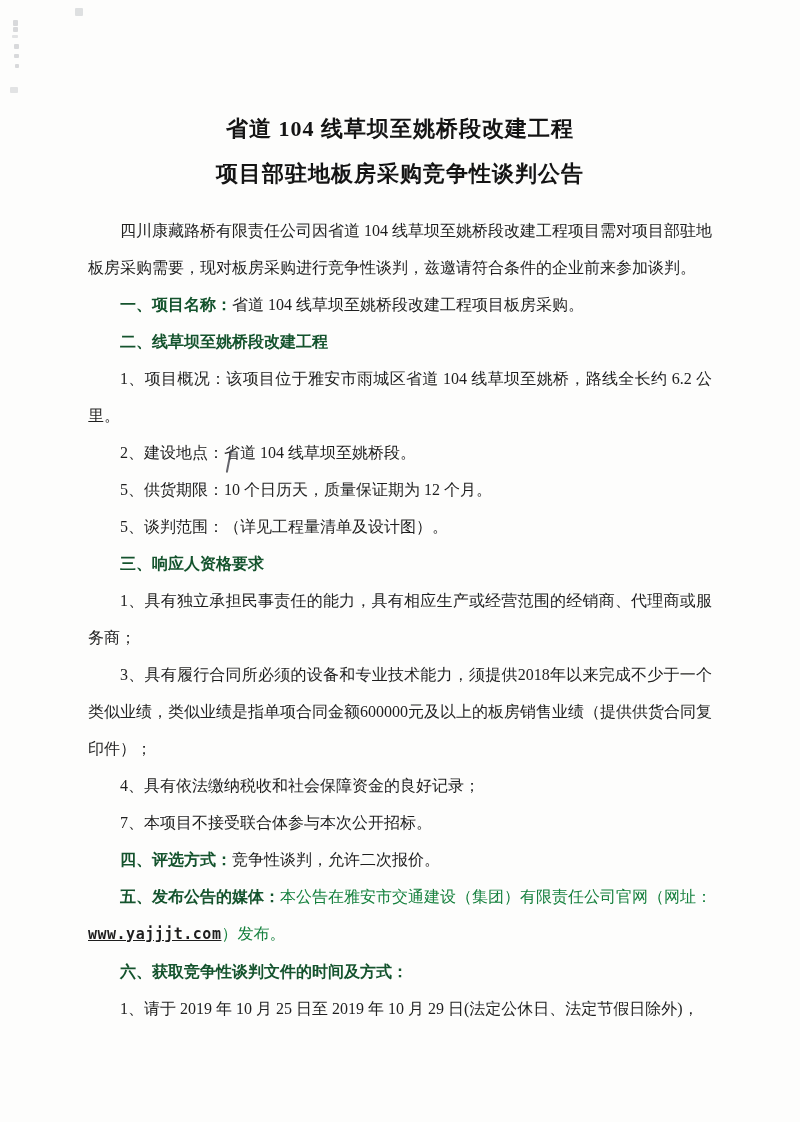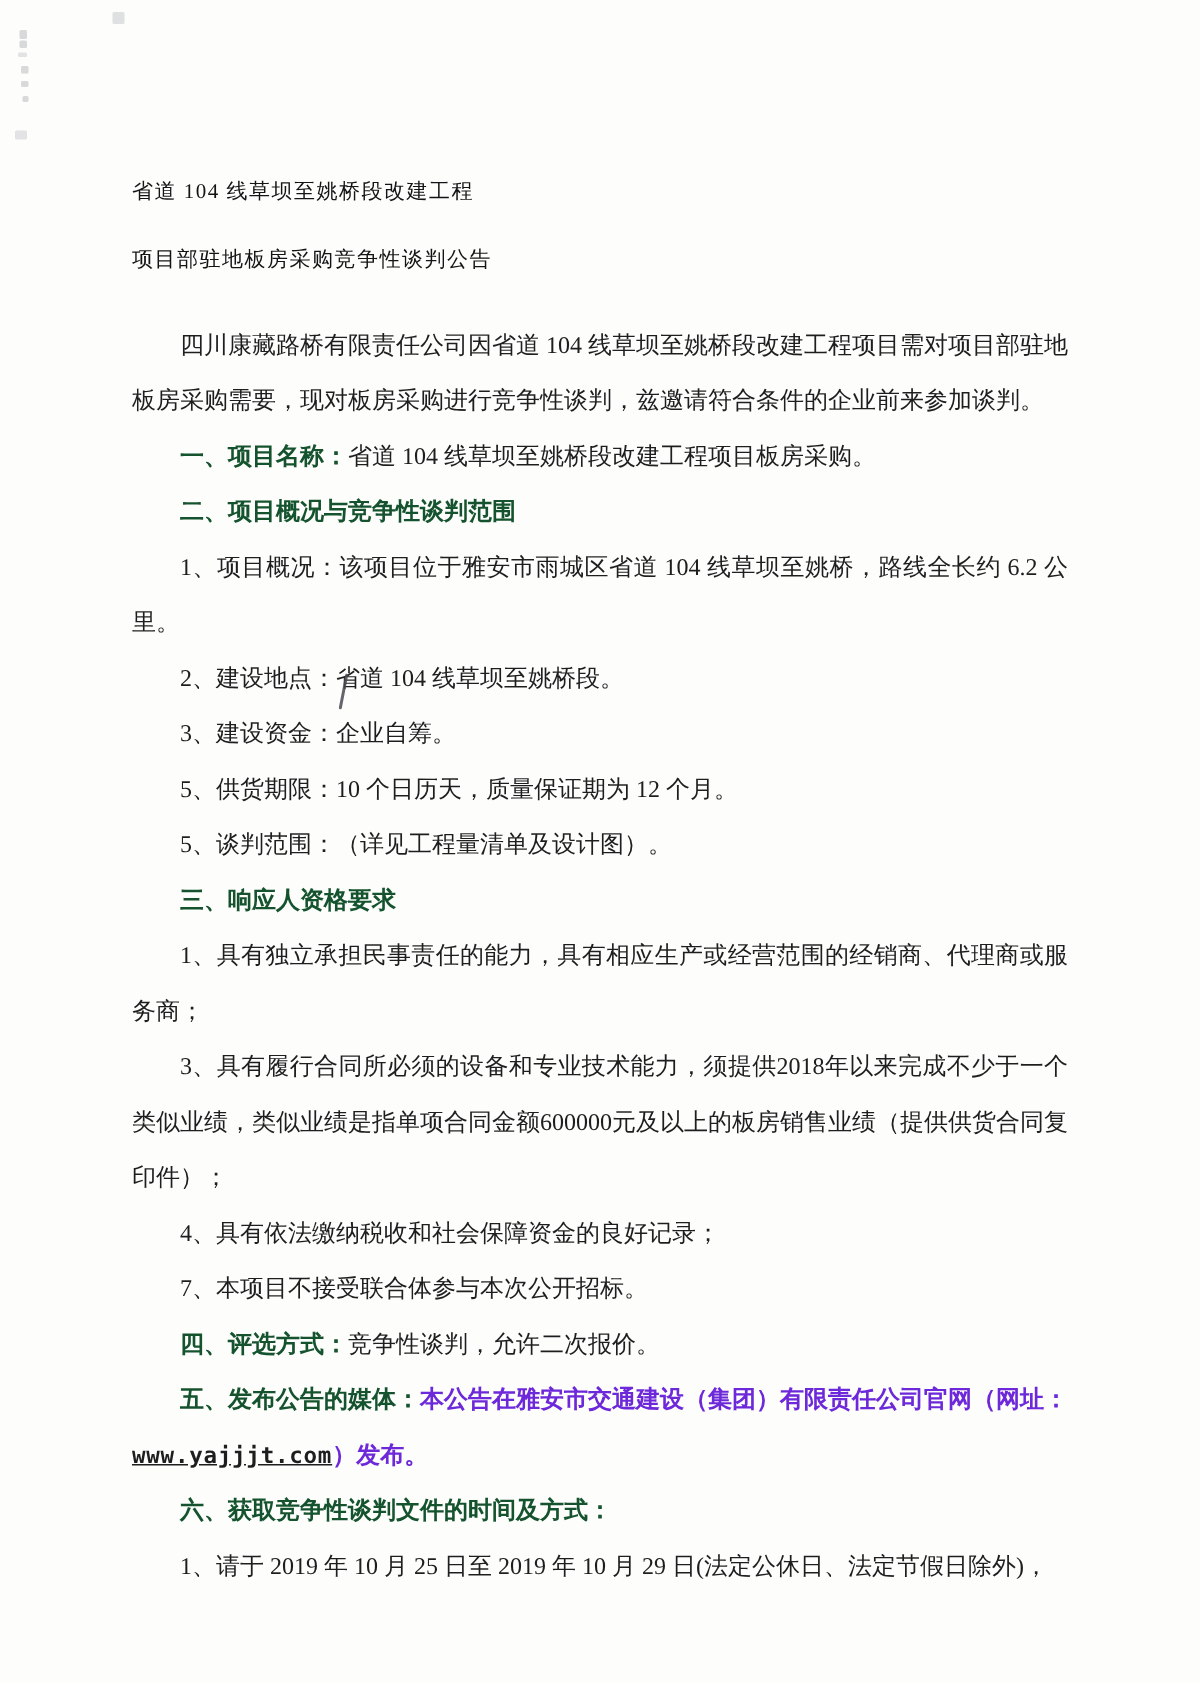--- a/index.html
+++ b/index.html
@@ -17,45 +17,45 @@
     font-family: "Liberation Serif", "DejaVu Serif", serif;
     color: #1d1d1d;
   }
   .content {
     position: absolute;
     left: 88px;
     top: 106px;
     width: 624px;
   }
   .title-line {
-    font-size: 14px;
-    font-weight: 400;
-    text-align: left;
+    font-size: 22px;
+    font-weight: 700;
+    text-align: center;
     line-height: 45px;
     letter-spacing: 1px;
     color: #141414;
   }
   .paragraphs {
     margin-top: 16px;
     font-size: 16px;
     line-height: 37px;
     text-align: justify;
     color: #1e1e1e;
   }
   .paragraphs p {
     margin: 0;
     text-indent: 32px;
   }
   .lead {
     font-weight: 700;
     color: #14532d;
   }
   .bold-run {
-    font-weight: 700;
-    color: #6d28d9;
+    font-weight: 400;
+    color: #15803d;
   }
   .url {
     font-family: "DejaVu Sans Mono", monospace;
     font-weight: 700;
     font-size: 15px;
     text-decoration: underline;
     letter-spacing: 0.5px;
   }
   
   .pen-mark {
@@ -103,27 +103,26 @@
 
     <div class="title-line">省道 104 线草坝至姚桥段改建工程</div>
     <div class="title-line">项目部驻地板房采购竞争性谈判公告</div>
 
     <div class="paragraphs">
 
       <p><span>四川康藏路桥有限责任公司因省道 104 线草坝至姚桥段改建工程项目需对项目部驻地板房采购需要，现对板房采购进行竞争性谈判，兹邀请符合条件的企业前来参加谈判。</span></p>
 
       <p><span class="lead">一、项目名称：</span><span>省道 104 线草坝至姚桥段改建工程项目板房采购。</span></p>
 
-      <p><span class="lead">二、项目概况与竞争性谈判范围</span></p>
+      <p><span class="lead">二、线草坝至姚桥段改建工程</span></p>
 
       <p><span>1、项目概况：该项目位于雅安市雨城区省道 104 线草坝至姚桥，路线全长约 6.2 公里。</span></p>
 
       <p><span>2、建设地点：省道 104 线草坝至姚桥段。</span></p>
 
-      <p><span>3、建设资金：企业自筹。</span></p>
 
       <p><span>5、供货期限：10 个日历天，质量保证期为 12 个月。</span></p>
 
       <p><span>5、谈判范围：（详见工程量清单及设计图）。</span></p>
 
       <p><span class="lead">三、响应人资格要求</span></p>
 
       <p><span>1、具有独立承担民事责任的能力，具有相应生产或经营范围的经销商、代理商或服务商；</span></p>
 
 

